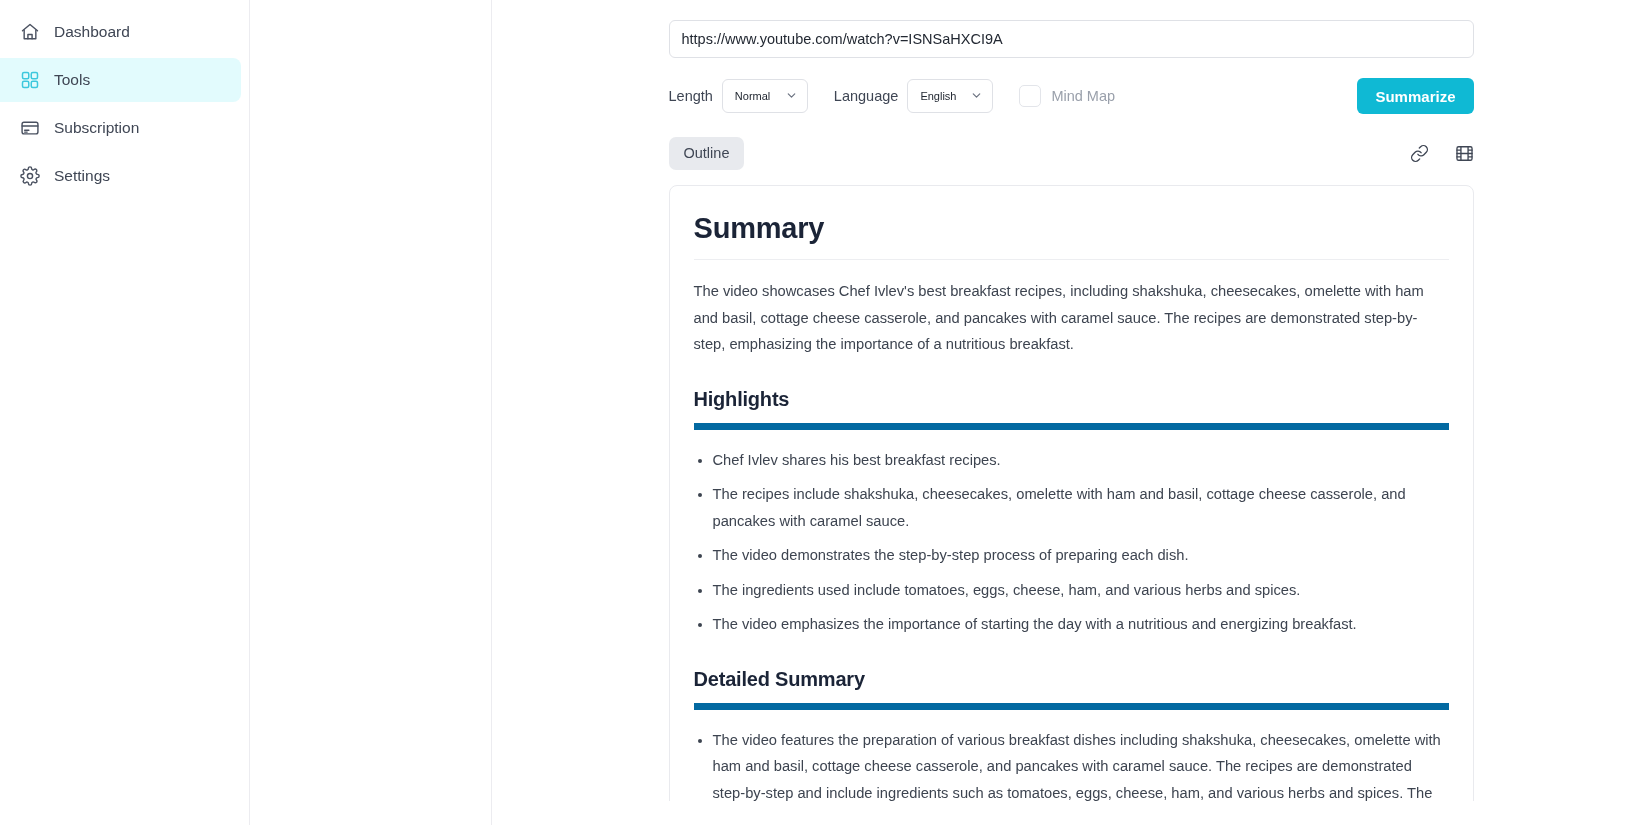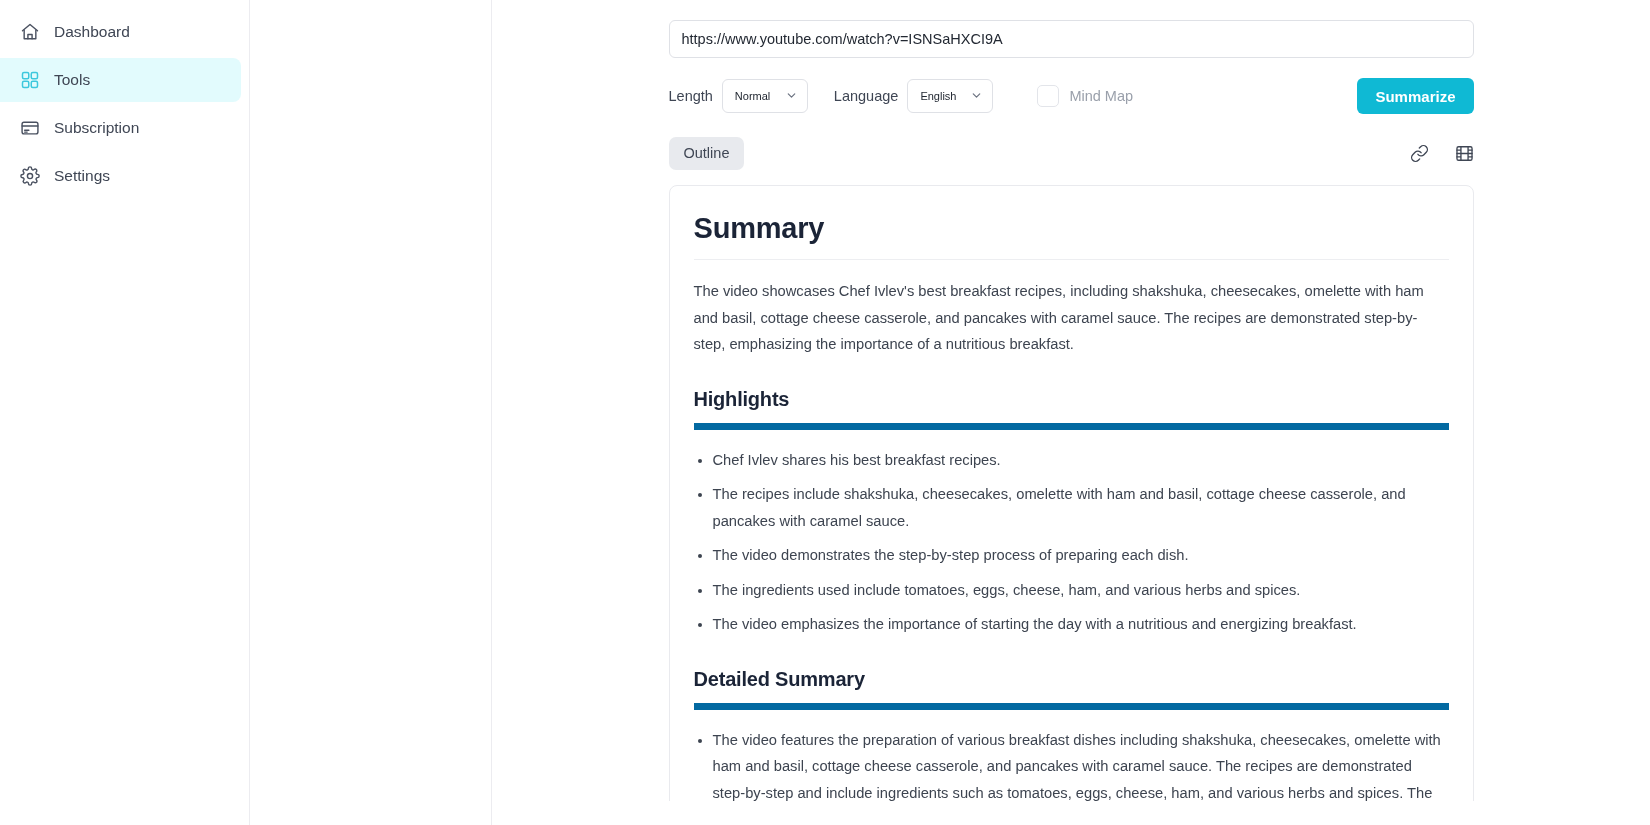--- a/index.html
+++ b/index.html
@@ -55,21 +55,21 @@
   .ctrl-label { font-size: 14.5px; color: #3f4654; margin-right: 9px; }
   .select {
     display: flex; align-items: center; justify-content: space-between;
     height: 34px; padding: 0 9px 0 12px;
     border: 1px solid #dfe1e6; border-radius: 6px; background: #fff;
     font-size: 11px; color: #222832; cursor: pointer;
   }
   .select.len { width: 86px; margin-right: 26px; }
   .select.lang { width: 86px; }
   .caret { margin-left: 6px; color: #6b7280; }
-  .mindmap { display: flex; align-items: center; gap: 10px; margin-left: 44px; }
+  .mindmap { display: flex; align-items: center; gap: 10px; margin-left: 26px; }
   .checkbox { width: 22px; height: 22px; border: 1px solid #e3e5ea; border-radius: 5px; background: #fff; cursor: pointer; }
   .mindmap-label { font-size: 14.5px; color: #9aa0ab; }
   .summarize {
     margin-left: auto;
     height: 36px; padding: 0 18px;
     background: #0fb9d4; color: #fff;
     border: none; border-radius: 6px;
     font-family: "Liberation Sans", sans-serif;
     font-size: 15px; font-weight: 700;
     cursor: pointer;

